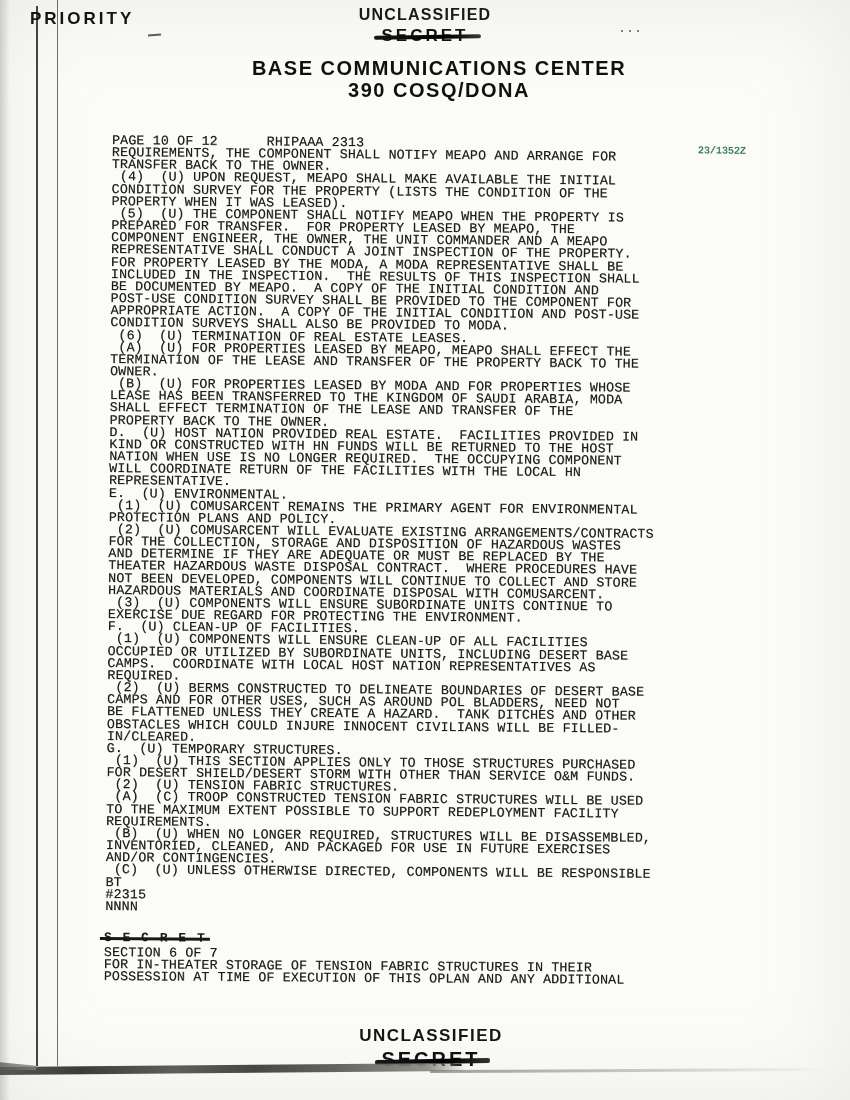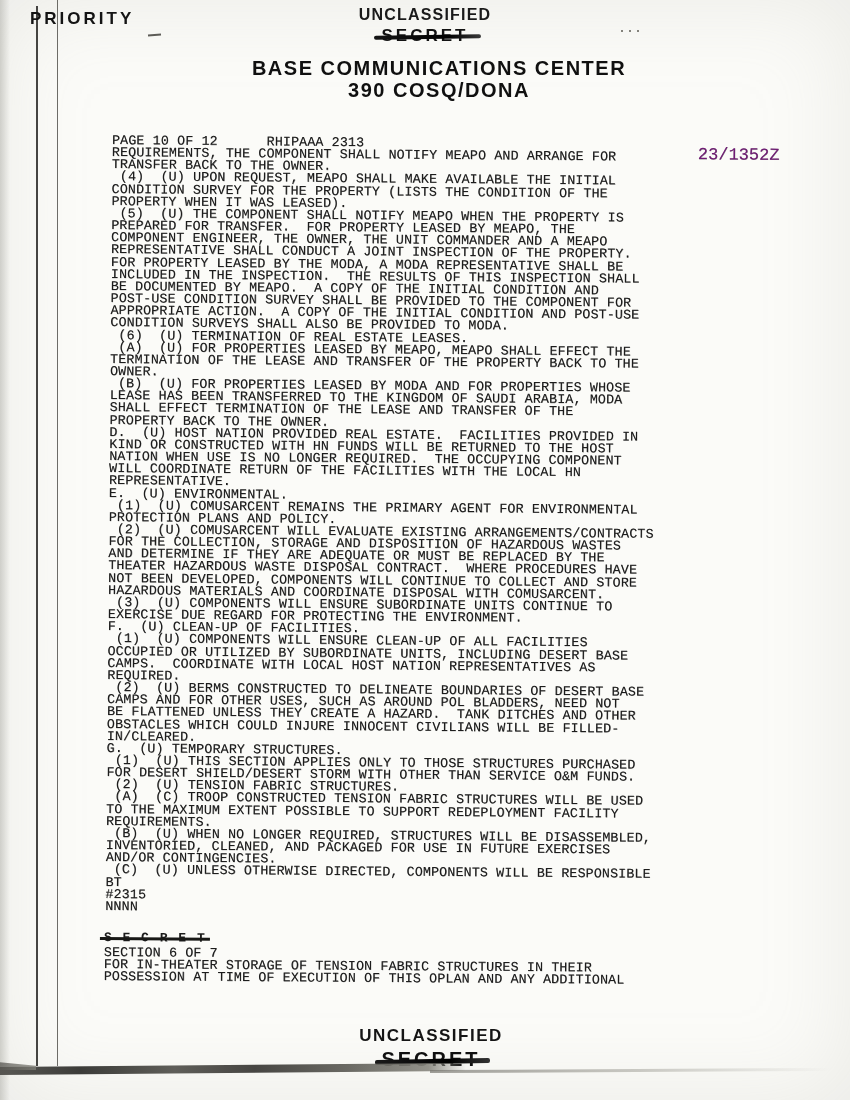--- a/index.html
+++ b/index.html
@@ -45,21 +45,21 @@
     background: linear-gradient(90deg,#161616,#000 70%,#3a3a3a); border-radius:2px; transform:rotate(-0.8deg); }
 
   .title { position:absolute; top:57px; left:0; width:100%; text-align:center; transform:translateX(14px);
     font-weight:700; font-size:20px; letter-spacing:1.5px; color:#101010; line-height:22px; }
 
   
   .body-text { position:absolute; left:112px; top:135px; width:610px;
     transform: rotate(0.5deg); transform-origin:0 0; }
   .line { white-space:pre; font-size:13.4px; line-height:12.15px; letter-spacing:0.1px;
     color:#1c1c1c; text-shadow: 0.3px 0.3px 0.4px rgba(30,30,30,0.5); }
-  .dtg { position:absolute; top:5px; left:586px; font-size:17px; color:#701a75;
+  .dtg { position:absolute; top:5px; left:586px; font-size:10px; color:#15803d;
     text-shadow:0.3px 0.3px 0.4px rgba(30,30,30,0.5); }
 
   
   .footer-block { position:absolute; left:104px; top:928px; transform:rotate(0.4deg); transform-origin:0 0; }
   .secret-small-wrap { position:relative; display:inline-block; font-size:13px; letter-spacing:1.5px;
     color:#1c1c1c; margin-bottom:2px; font-weight:700; }
   .strike-small { position:absolute; left:-4px; right:-4px; top:48%; height:2.5px; background:#181816; }
 
   
   .bottom-center { position:absolute; top:1026px; left:0; width:100%; text-align:center; transform:translateX(6px); }

